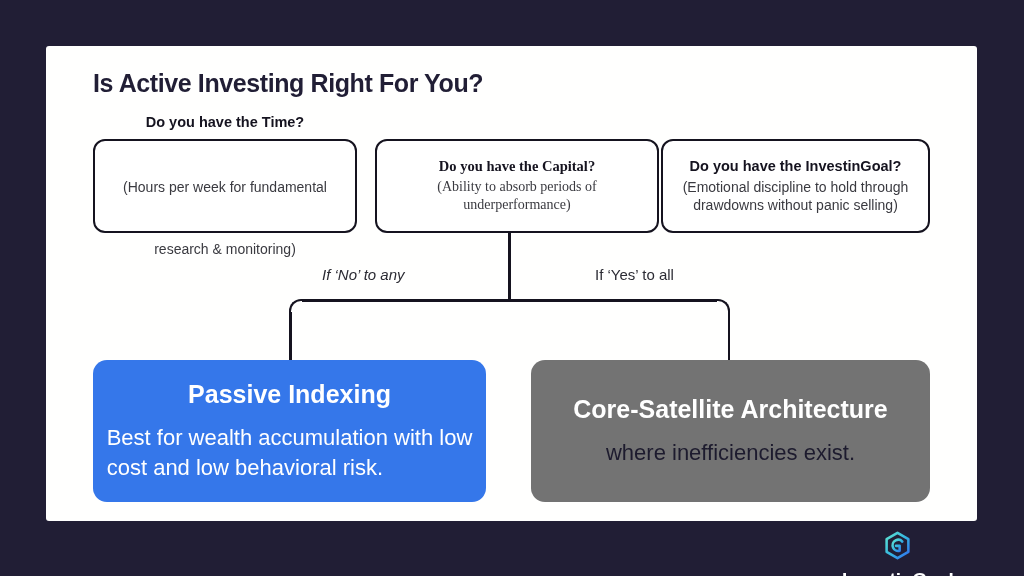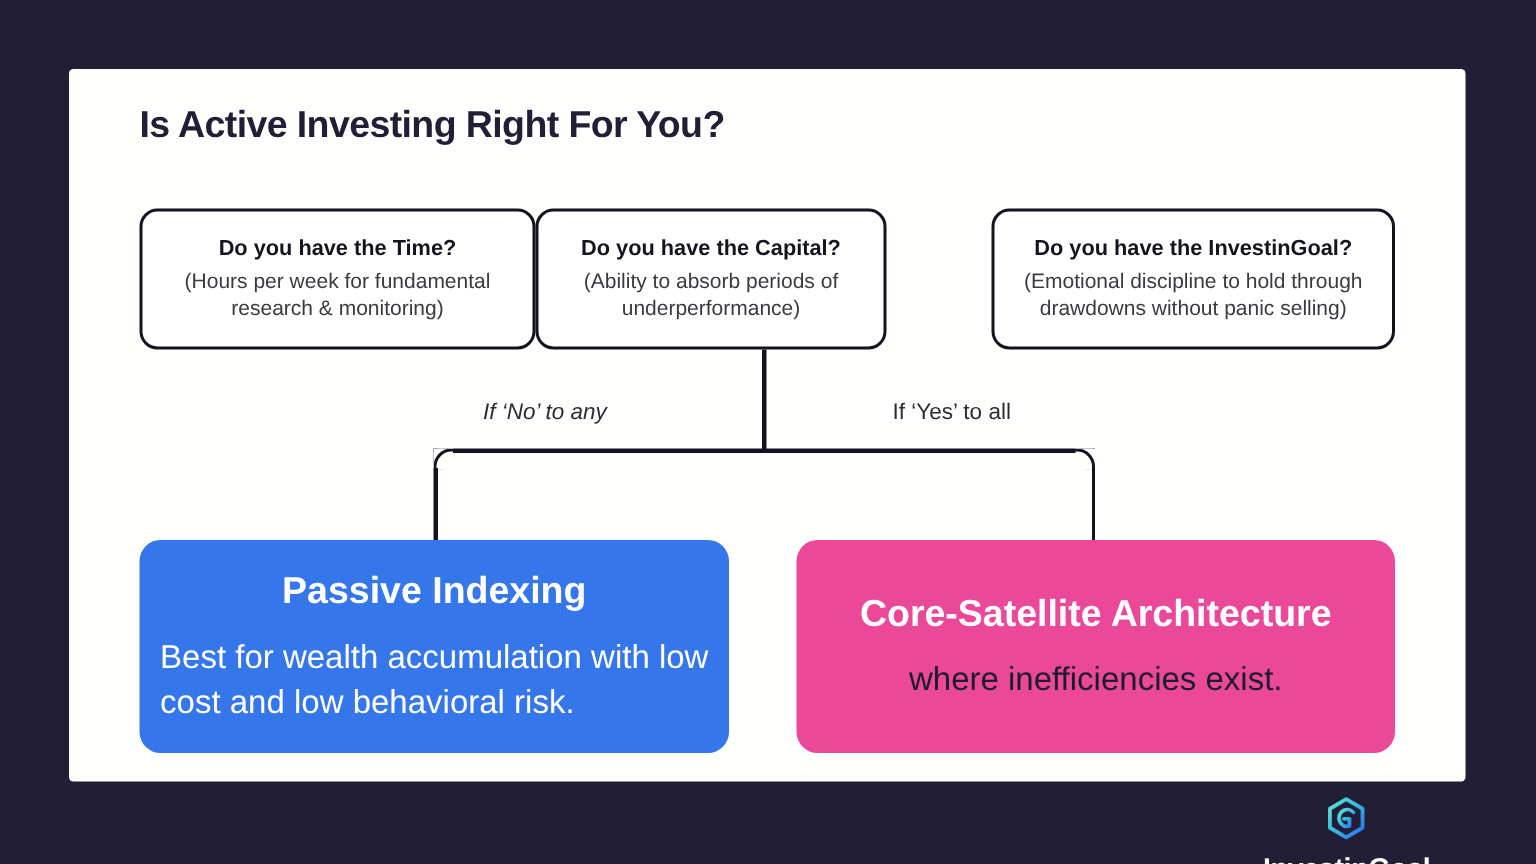--- a/index.html
+++ b/index.html
@@ -51,22 +51,22 @@
     border: 2.5px solid #15131f;
     border-radius: 12px;
     background: #ffffff;
     box-sizing: border-box;
     display: flex;
     flex-direction: column;
     align-items: center;
     justify-content: center;
     padding: 0 10px;
   }
-  .qbox-1 { left: 93px;  width: 264px; }
-  .qbox-2 { left: 357px; width: 234px; }
+  .qbox-1 { left: 93px;  width: 264px; gap: 44px; }
+  .qbox-2 { left: 375px; width: 284px; font-family: Liberation Serif, serif; }
   .qbox-3 { left: 661px; width: 269px; }
 
   .qbox-title {
     font-size: 14.5px;
     font-weight: bold;
     color: #15131f;
     line-height: 1.3;
     text-align: center;
     margin-bottom: 2px;
   }
@@ -167,21 +167,21 @@
     padding: 0 13px;
   }
   .outcome-passive {
     left: 93px;
     width: 393px;
     background: #3577ea;
   }
   .outcome-core {
     left: 531px;
     width: 399px;
-    background: #ec4899;
+    background: #737373;
   }
   .outcome-title {
     font-size: 25px;
     font-weight: bold;
     line-height: 1.2;
     text-align: center;
     margin-bottom: 14px;
   }
   .outcome-desc {
     font-size: 22px;

